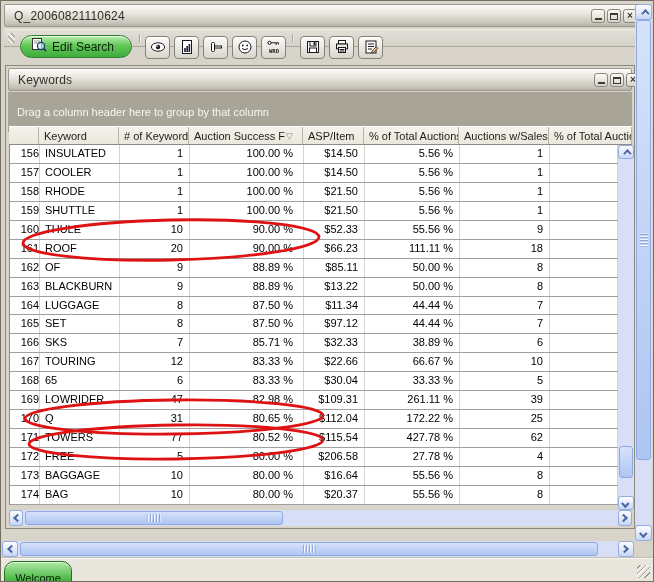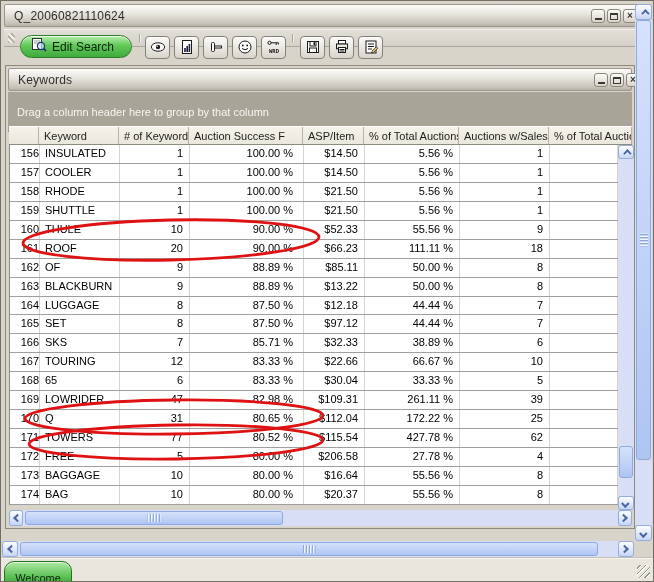--- a/index.html
+++ b/index.html
@@ -44,27 +44,27 @@
   #kw-window { position:absolute; left:4px; top:64px; width:630px; height:464px;
     background:#D8D4CA; border:1px solid #8C897E; }
   #kw-title { left:2px; right:2px; top:2px; }
   #group-panel { position:absolute; left:2px; right:2px; top:26px; height:40px;
     background:#A8A598; border-bottom:1px solid #8F8C80;
     display:flex; align-items:center; padding-left:9px; color:#F7F6F0; }
   #header-row { position:absolute; left:3px; right:2px; top:60px; height:19px;
     background:linear-gradient(#F4F2EA,#EAE7DD); border-top:1px solid #fff; border-bottom:1px solid #8D8A7F;
     display:flex; overflow:hidden; }
   .hcell { border-right:1px solid #B5B2A7; padding:0 4px 0 5px; line-height:18px; color:#1E1D19;
-    white-space:nowrap; overflow:hidden; display:flex; }
+    white-space:nowrap; overflow:hidden; display:flex; align-items:center; }
   .hcell .sort { margin-left:auto; padding-right:5px; color:#8E8B80; font-size:9px; }
   #rows { position:absolute; left:3px; top:79px; width:609px; height:360px; background:#fff; overflow:hidden;
     border-left:1px solid #8D8A7F; }
   .grid-row { display:flex; height:18.95px; border-bottom:1px solid #9F9F9F; background:#fff; }
   .cell { border-right:1px solid #D7D4CA; line-height:17.5px; white-space:nowrap; overflow:hidden; color:#000; }
-  .c0 { width:30px; } .c1 { width:80px; } .c2 { width:70px; } .c3 { width:114px;flex-direction:column; }
+  .c0 { width:30px; } .c1 { width:80px; } .c2 { width:70px; } .c3 { width:114px; }
   .c4 { width:61px; } .c5 { width:95px; } .c6 { width:90px; } .c7 { flex:1; }
   .al { padding-left:5px; text-align:left; } .ar { padding-right:6px; text-align:right; }
   .c0.ar { padding-right:0; } .c3.ar { padding-right:10px; }
 
   
   .sb-track { background:#D7DEF6; }
   .sb-btn { border:1px solid #93ACE4; border-radius:3px;
     background:linear-gradient(#FDFDFF,#C7D6F6); display:flex; align-items:center; justify-content:center; }
   .sb-thumb { border:1px solid #8FA8DE; border-radius:3px;
     background:linear-gradient(#D6E2FB,#AEC5F2); position:absolute; }
@@ -341,21 +341,21 @@
           <div class="cell c4 ar">$13.22</div>
           <div class="cell c5 ar">50.00 %</div>
           <div class="cell c6 ar">8</div>
           <div class="cell c7 al"></div>
         </div>
         <div class="grid-row">
           <div class="cell c0 ar">164</div>
           <div class="cell c1 al">LUGGAGE</div>
           <div class="cell c2 ar">8</div>
           <div class="cell c3 ar">87.50 %</div>
-          <div class="cell c4 ar">$12.18</div>
+          <div class="cell c4 ar">$11.34</div>
           <div class="cell c5 ar">44.44 %</div>
           <div class="cell c6 ar">7</div>
           <div class="cell c7 al"></div>
         </div>
         <div class="grid-row">
           <div class="cell c0 ar">165</div>
           <div class="cell c1 al">SET</div>
           <div class="cell c2 ar">8</div>
           <div class="cell c3 ar">87.50 %</div>
           <div class="cell c4 ar">$97.12</div>

